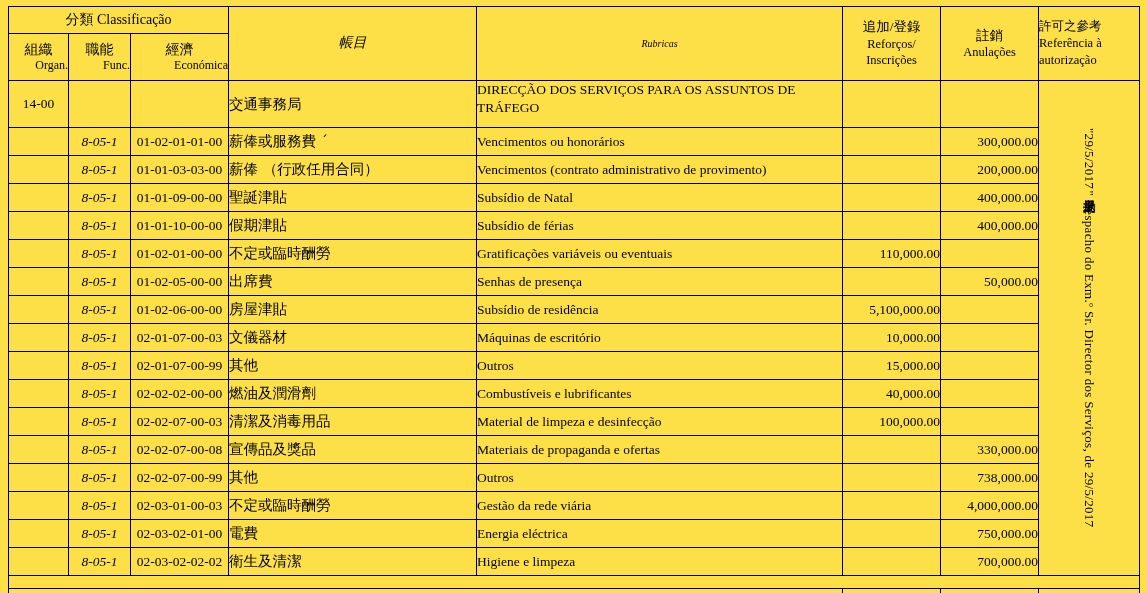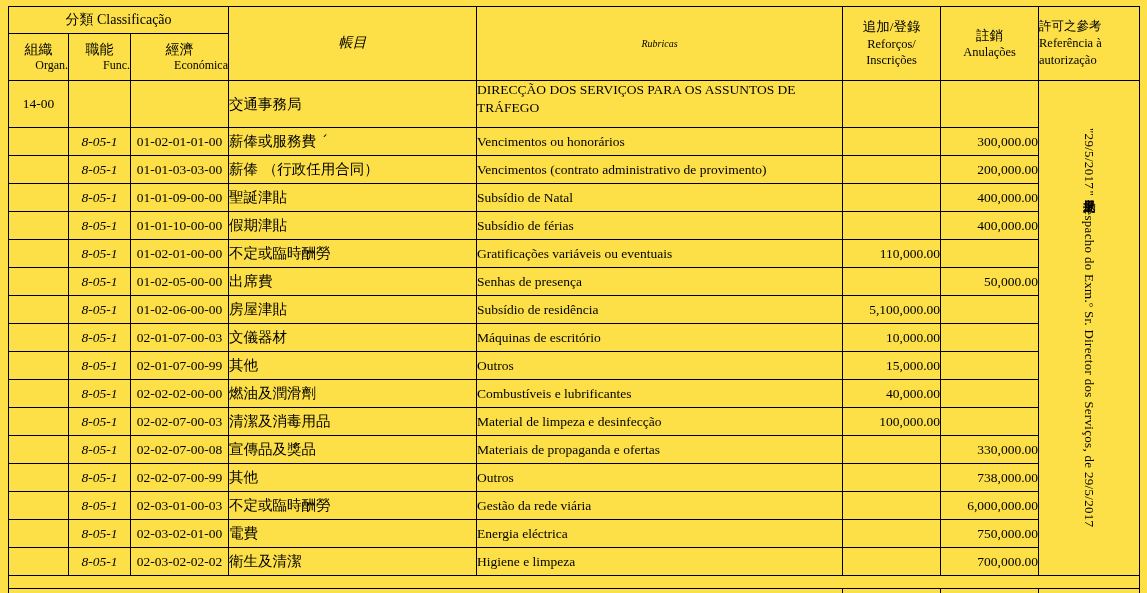--- a/index.html
+++ b/index.html
@@ -321,21 +321,21 @@
         <td class="c-num"></td>
         <td class="c-num">738,000.00</td>
       </tr>
       <tr class="data-row">
         <td class="c-organ"></td>
         <td class="c-func">8-05-1</td>
         <td class="c-econ">02-03-01-00-03</td>
         <td class="c-cn">不定或臨時酬勞</td>
         <td class="c-pt">Gestão da rede viária</td>
         <td class="c-num"></td>
-        <td class="c-num">6,000,000.00</td>
+        <td class="c-num">4,000,000.00</td>
       </tr>
       <tr class="data-row">
         <td class="c-organ"></td>
         <td class="c-func">8-05-1</td>
         <td class="c-econ">02-03-02-01-00</td>
         <td class="c-cn">電費</td>
         <td class="c-pt">Energia eléctrica</td>
         <td class="c-num"></td>
         <td class="c-num">750,000.00</td>
       </tr>

